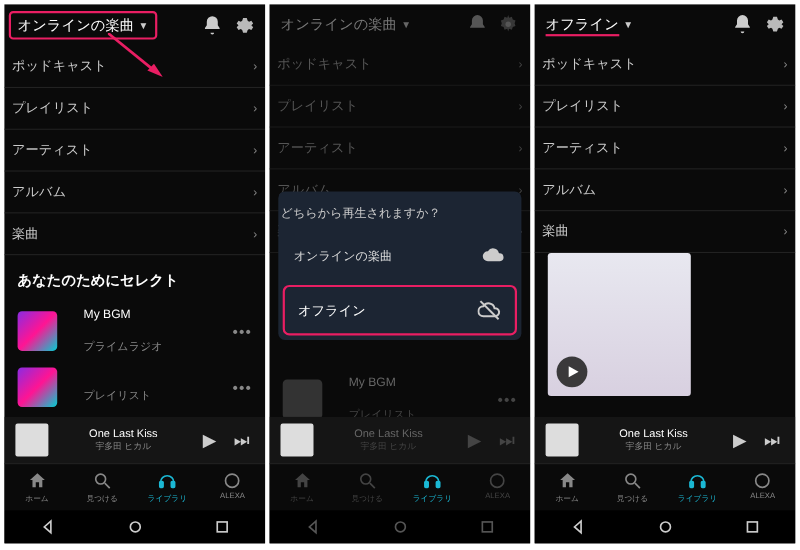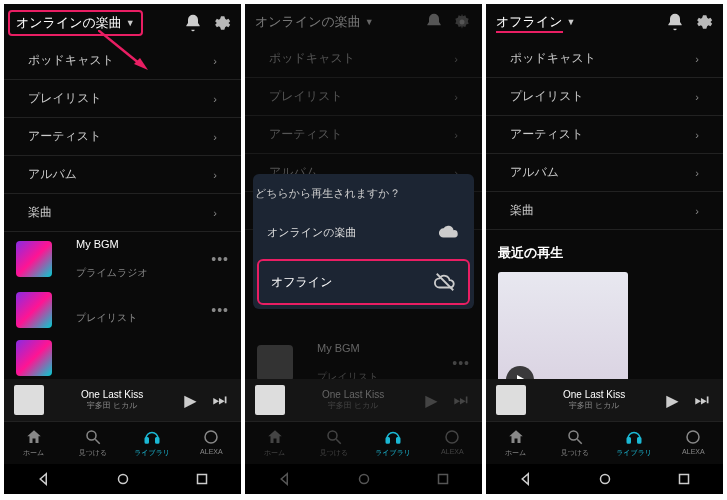--- a/index.html
+++ b/index.html
@@ -11,21 +11,21 @@
 .dim .title { color: #777; }
 .chev { font-size: 9px; color: #ccc; }
 .dim .chev { color: #666; }
 .spacer { flex: 1; }
 .hicon { width: 20px; height: 20px; display: flex; align-items: center; justify-content: center; color: #ccc; }
 .dim .hicon { color: #555; }
 .highlight-box { border: 2px solid #e91e63; border-radius: 4px; padding: 2px 6px; margin: -2px -6px; }
 .underline { position: absolute; bottom: -2px; left: 0; right: 12px; height: 2px; background: #e91e63; }
 .arrow { position: absolute; top: 26px; left: 94px; width: 50px; height: 40px; pointer-events: none; z-index: 10; }
 .content { flex: 1; overflow: hidden; }
-.category { display: flex; justify-content: space-between; align-items: center; padding: 10px 24px; border-bottom: 1px solid #222; font-size: 12px; text-align: right; }
+.category { display: flex; justify-content: space-between; align-items: center; padding: 10px 7px; border-bottom: 1px solid #222; font-size: 12px; text-align: right; }
 .dim .category { color: #555; border-color: #1a1a1a; }
 .cat-chev { color: #888; font-size: 11px; }
 .dim .cat-chev { color: #444; }
 .section-title { padding: 14px 12px 10px; font-size: 13px; font-weight: 600; color: #fff; }
 .row { display: flex; align-items: center; padding: 6px 12px; gap: 24px; }
 .thumb { width: 36px; height: 36px; border-radius: 4px; background: linear-gradient(135deg, #8a2be2, #ff1493, #00ced1); flex-shrink: 0; }
 .thumb.plain { background: #333; }
 .row-body { flex: 1; min-width: 0; }
 .row-title { font-size: 11px; color: #fff; white-space: nowrap; overflow: hidden; text-overflow: ellipsis; }
 .row-sub { font-size: 10px; color: #888; margin-top: 16px; }
@@ -106,20 +106,21 @@
         <span class="cat-chev">›</span>
       </div>
     <div class="category">
         <span>アルバム</span>
         <span class="cat-chev">›</span>
       </div>
     <div class="category">
         <span>楽曲</span>
         <span class="cat-chev">›</span>
       </div>
+    <div class="section-title">あなたのためにセレクト</div>
     <div class="row">
         <div class="thumb"></div>
         <div class="row-body">
           <div class="row-title">My BGM</div>
           <div class="row-sub">プライムラジオ</div>
         </div>
         <div class="dots">•••</div>
       </div>
     <div class="row">
         <div class="thumb"></div>
@@ -337,21 +338,20 @@
         <span class="cat-chev">›</span>
       </div>
     <div class="category">
         <span>アルバム</span>
         <span class="cat-chev">›</span>
       </div>
     <div class="category">
         <span>楽曲</span>
         <span class="cat-chev">›</span>
       </div>
-    <div class="section-title">最近の再生</div>
     <div class="recent-card">
       <div class="album">
         <div class="album-art">
           <div class="play-btn"></div>
         </div>
 
       </div>
     </div>
   </div>
   <div class="nowplaying">

